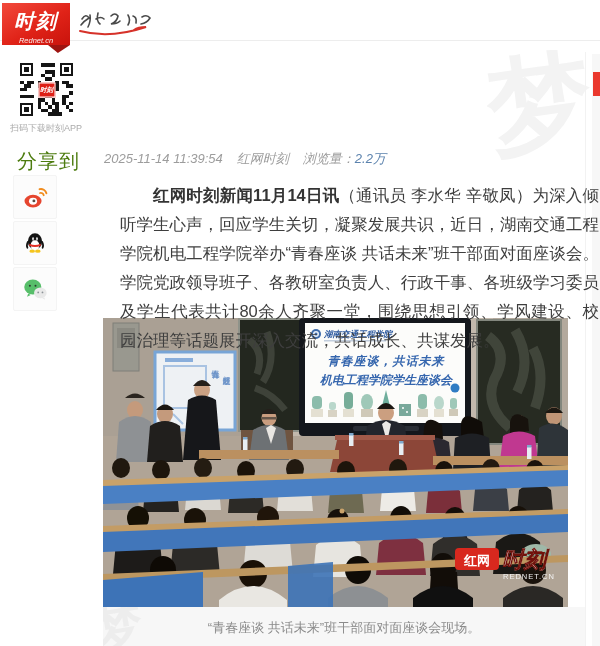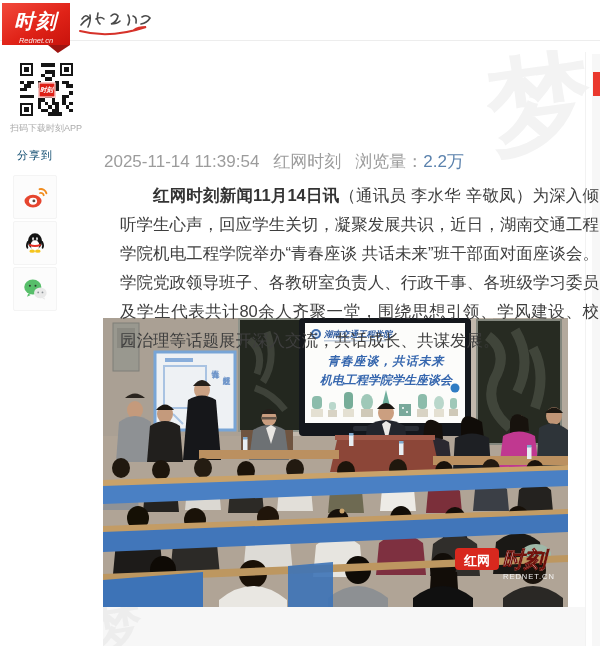--- a/index.html
+++ b/index.html
@@ -22,36 +22,36 @@
   .qr { position:absolute; left:18px; top:61px; width:57px; height:57px; background:#fff; }
   .qr-cells { position:absolute; inset:2px; display:grid; grid-template-columns:repeat(15,1fr); grid-template-rows:repeat(15,1fr); }
   .qr-cells div { background:#151515; }
   .finder { position:absolute; width:13px; height:13px; border:2.5px solid #151515; background:#fff; }
   .finder::after { content:""; position:absolute; inset:2px; background:#151515; }
   .f-tl { left:2px; top:2px; } .f-tr { right:2px; top:2px; } .f-bl { left:2px; bottom:2px; }
   .qr-badge { position:absolute; left:50%; top:50%; transform:translate(-50%,-50%); width:17px; height:15px;
               background:#dd1f16; color:#fff; font-size:6.5px; font-weight:bold; font-style:italic;
               display:flex; align-items:center; justify-content:center; border:1.5px solid #fff; }
   .qr-caption { position:absolute; left:6px; top:122px; width:80px; text-align:center; font-size:9px; color:#ababab; }
-  .share-label { position:absolute; left:17px; top:148px; font-size:11px; color:#0c4a6e; letter-spacing:1px; }
+  .share-label { position:absolute; left:17px; top:148px; font-size:20px; color:#4d7c0f; letter-spacing:1px; }
   .share-tile { position:absolute; left:13px; width:44px; height:44px; background:#fcfcfc; border:1px solid #f4f4f4;
                 border-radius:2px; display:flex; align-items:center; justify-content:center; cursor:pointer; }
   .t-weibo { top:175px; } .t-qq { top:221px; } .t-wechat { top:267px; }
 
   
   .wm-top { position:absolute; left:487px; top:50px; width:113px; height:118px; overflow:hidden; z-index:0; }
   .wm-top span { display:block; font-size:105px; line-height:1; color:#f3f3f3; transform:rotate(-8deg); font-weight:bold; }
   .edge-line { position:absolute; left:585px; top:52px; bottom:0; width:1px; background:#f2f2f2; }
   .scroll-track { position:absolute; left:592px; top:54px; bottom:0; width:8px; background:#f7f7f7; }
   .scroll-thumb { position:absolute; left:593px; top:72px; width:7px; height:24px; background:#ea392e; }
 
   
   .title { position:absolute; left:103px; top:62px; width:478px; font-size:28px; line-height:1.45; font-weight:700;
            color:#1d1d1d; z-index:1; }
-  .meta { position:absolute; left:104px; top:150px; font-size:17px; color:#9c9c9c; z-index:1; }
+  .meta { position:absolute; left:104px; top:150px; font-size:13px; color:#9c9c9c; z-index:1;font-style:italic; }
   .meta span { margin-right:14px; }
   .meta .views-label { margin-right:0; }
   .meta .views-value { color:#5b82ad; margin-right:0; }
   .body-text { position:absolute; left:120px; top:181px; width:479px; font-size:16.5px; line-height:29px;
                color:#3e3e3e; text-align:justify; text-indent:2em; z-index:1; }
   .body-text b { color:#333; }
 
   
   .photo { position:absolute; left:103px; top:318px; width:465px; height:289px; background:#b3a99d; }
   .caption-strip { position:absolute; left:103px; top:607px; width:482px; height:39px; background:#f7f7f7; overflow:hidden; }
@@ -436,15 +436,16 @@
     <g transform="translate(352,230)">
       <rect x="0" y="0" width="44" height="22" rx="4" fill="#d8281e"></rect>
       <text x="22" y="16.5" font-size="13" font-weight="bold" fill="#ffffff" text-anchor="middle">红网</text>
       <text x="47" y="19" font-size="22" font-weight="bold" font-style="italic" fill="#ffffff" stroke="#70110b" stroke-width="0.6">时刻</text>
       <text x="48" y="31" font-size="7.5" fill="#f3f3f3" letter-spacing="1">REDNET.CN</text>
     </g>
   </svg>
 
   <div class="caption-strip">
     <span class="wm">梦</span>
+    <div class="caption">“青春座谈 共话未来”班干部面对面座谈会现场。</div>
   </div>
 
 </div>
 
 </body></html>

